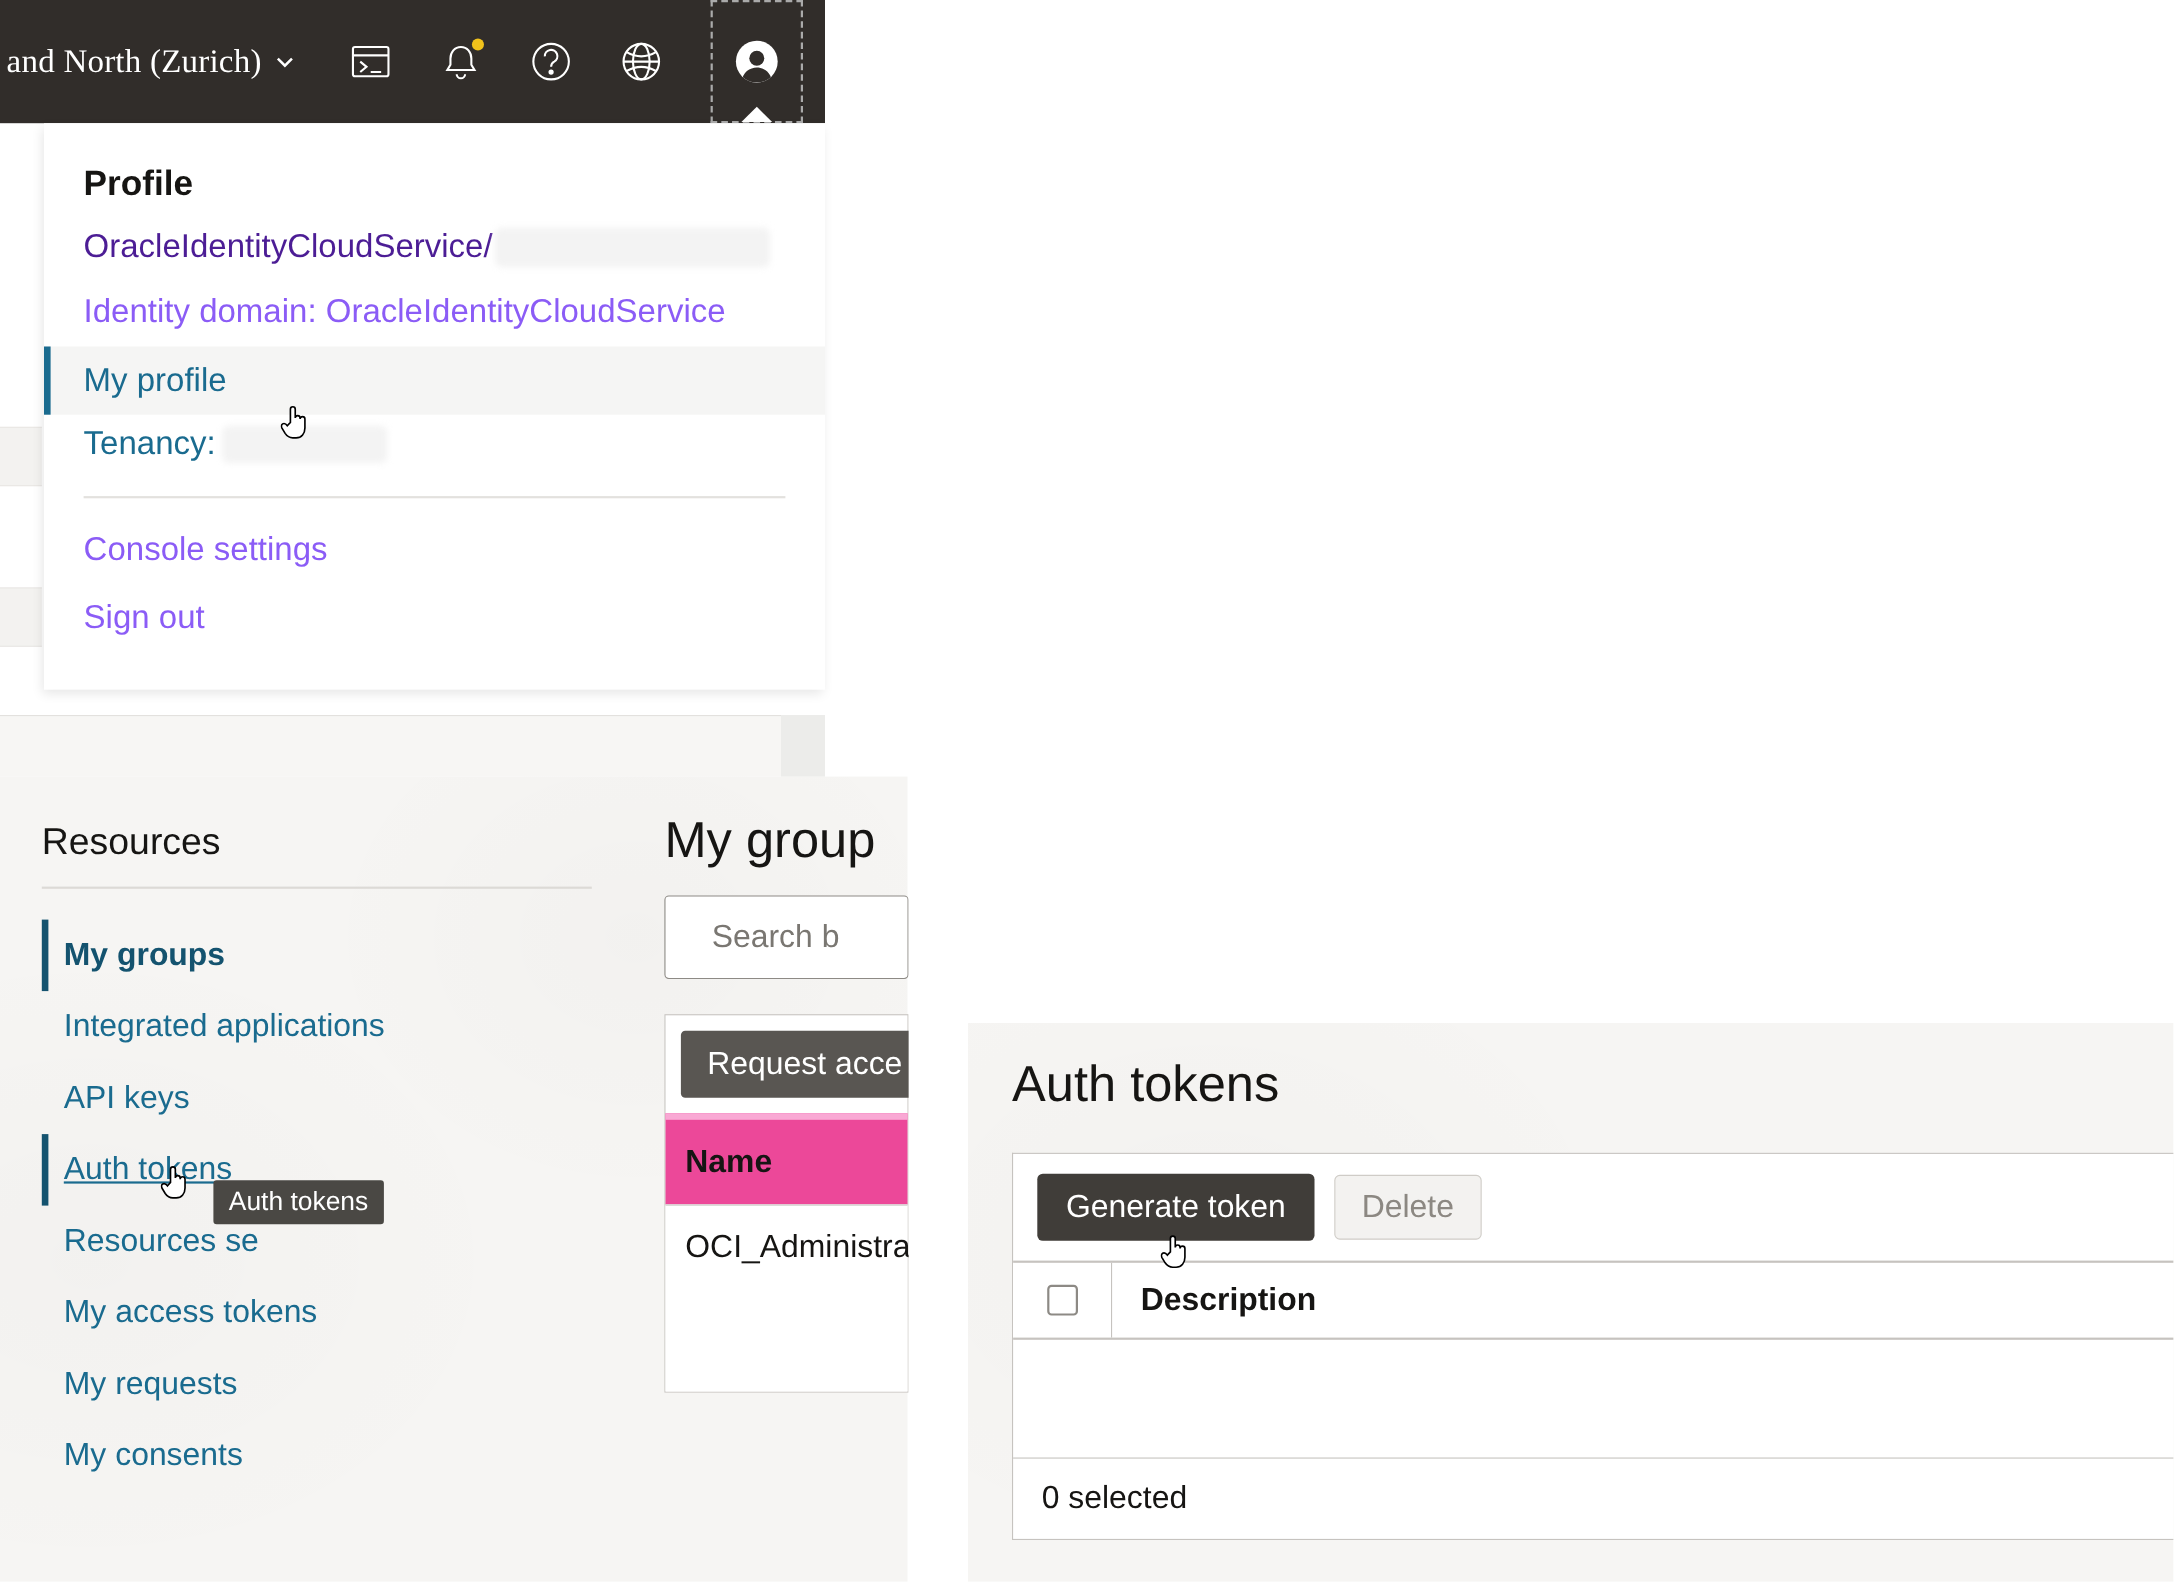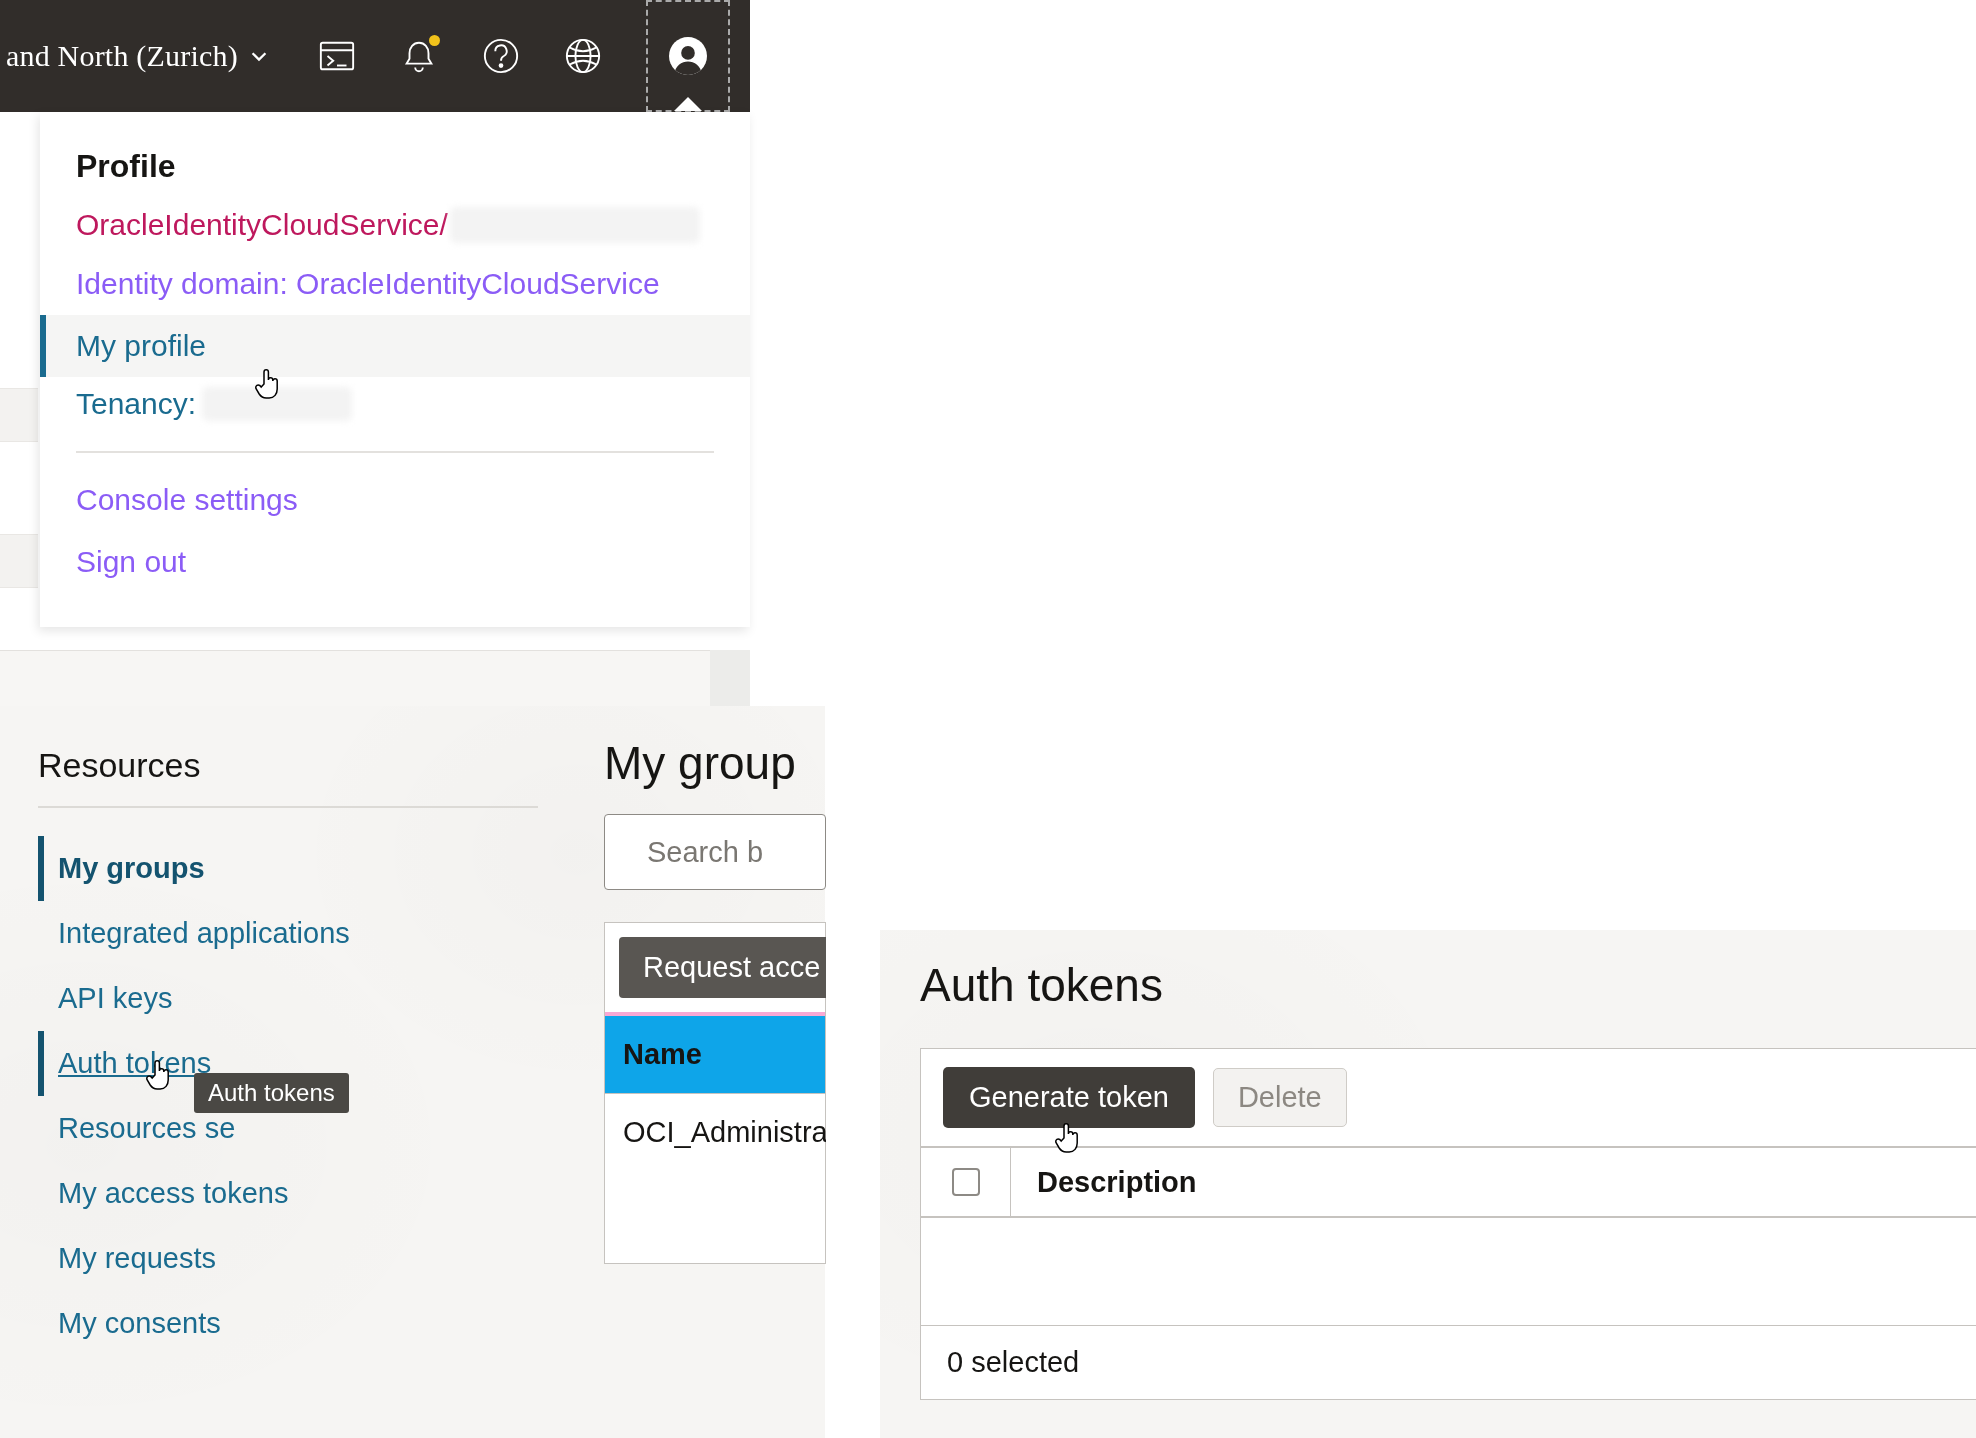--- a/index.html
+++ b/index.html
@@ -102,21 +102,21 @@
   }
   .profile-title {
     font-size: 32px;
     font-weight: 700;
     padding: 6px 36px 22px 36px;
     color: #161513;
   }
   .profile-username {
     font-size: 30px;
     padding: 0 36px 0 36px;
-    color: #be185d;
+    color: #4c1d95;
     display: flex;
     align-items: center;
     gap: 2px;
   }
   .redacted {
     display: inline-block;
     width: 250px; height: 36px;
     background: #f3f3f3;
     filter: blur(3px);
     border-radius: 6px;
@@ -285,25 +285,25 @@
     background: #595652;
     color: #fff;
     font-size: 29px;
     border: none;
     padding: 14px 24px;
     margin: 14px;
     border-radius: 4px;
     white-space: nowrap;
   }
   .mygroups-table-head {
-    border-top: 4px solid #f9a8d4;
+    border-top: 6px solid #f9a8d4;
     padding: 22px 18px;
     font-size: 29px;
     font-weight: 700;
-    background: #0ea5e9;
+    background: #ec4899;
   }
   .mygroups-row {
     border-top: 1.5px solid #c6c3bf;
     padding: 22px 18px;
     font-size: 29px;
     background: #fff;
     white-space: nowrap;
     height: 170px;
   }
 

